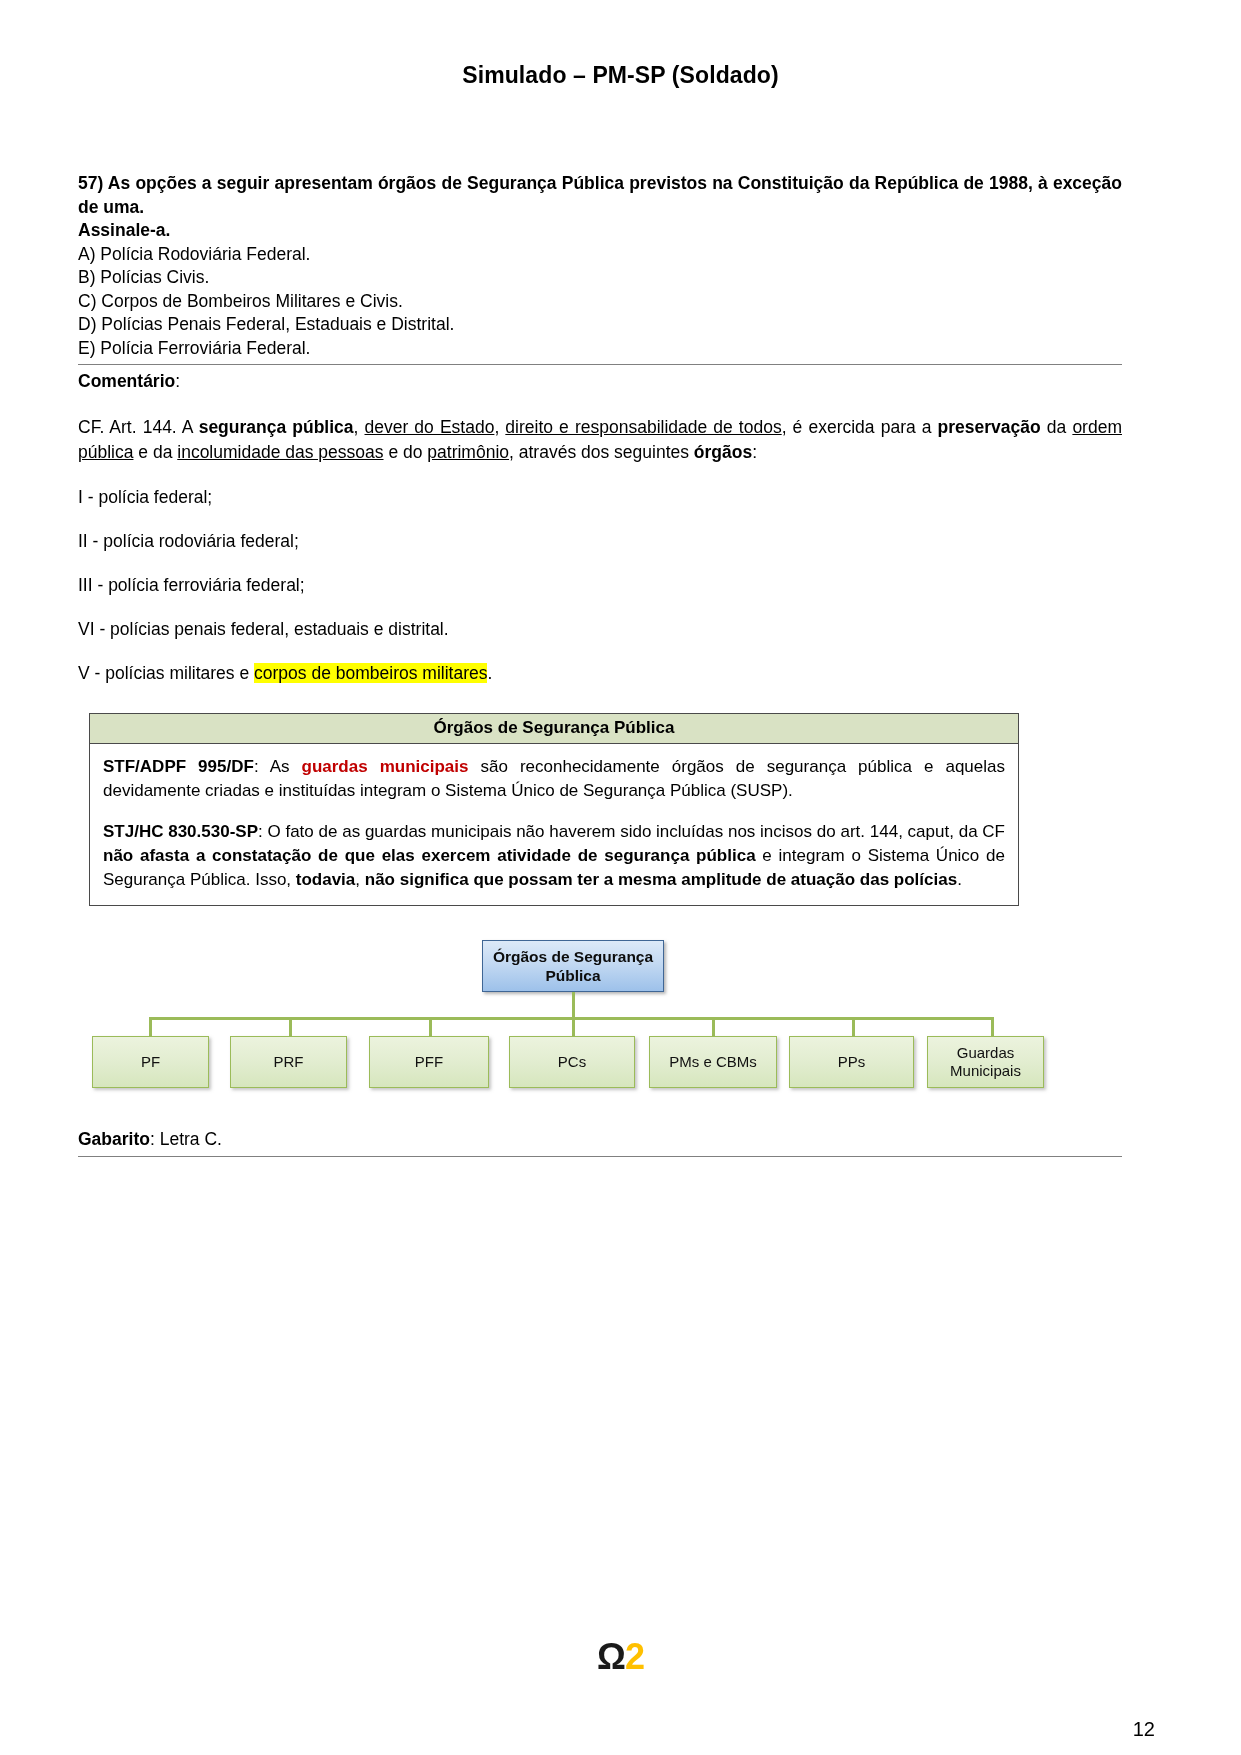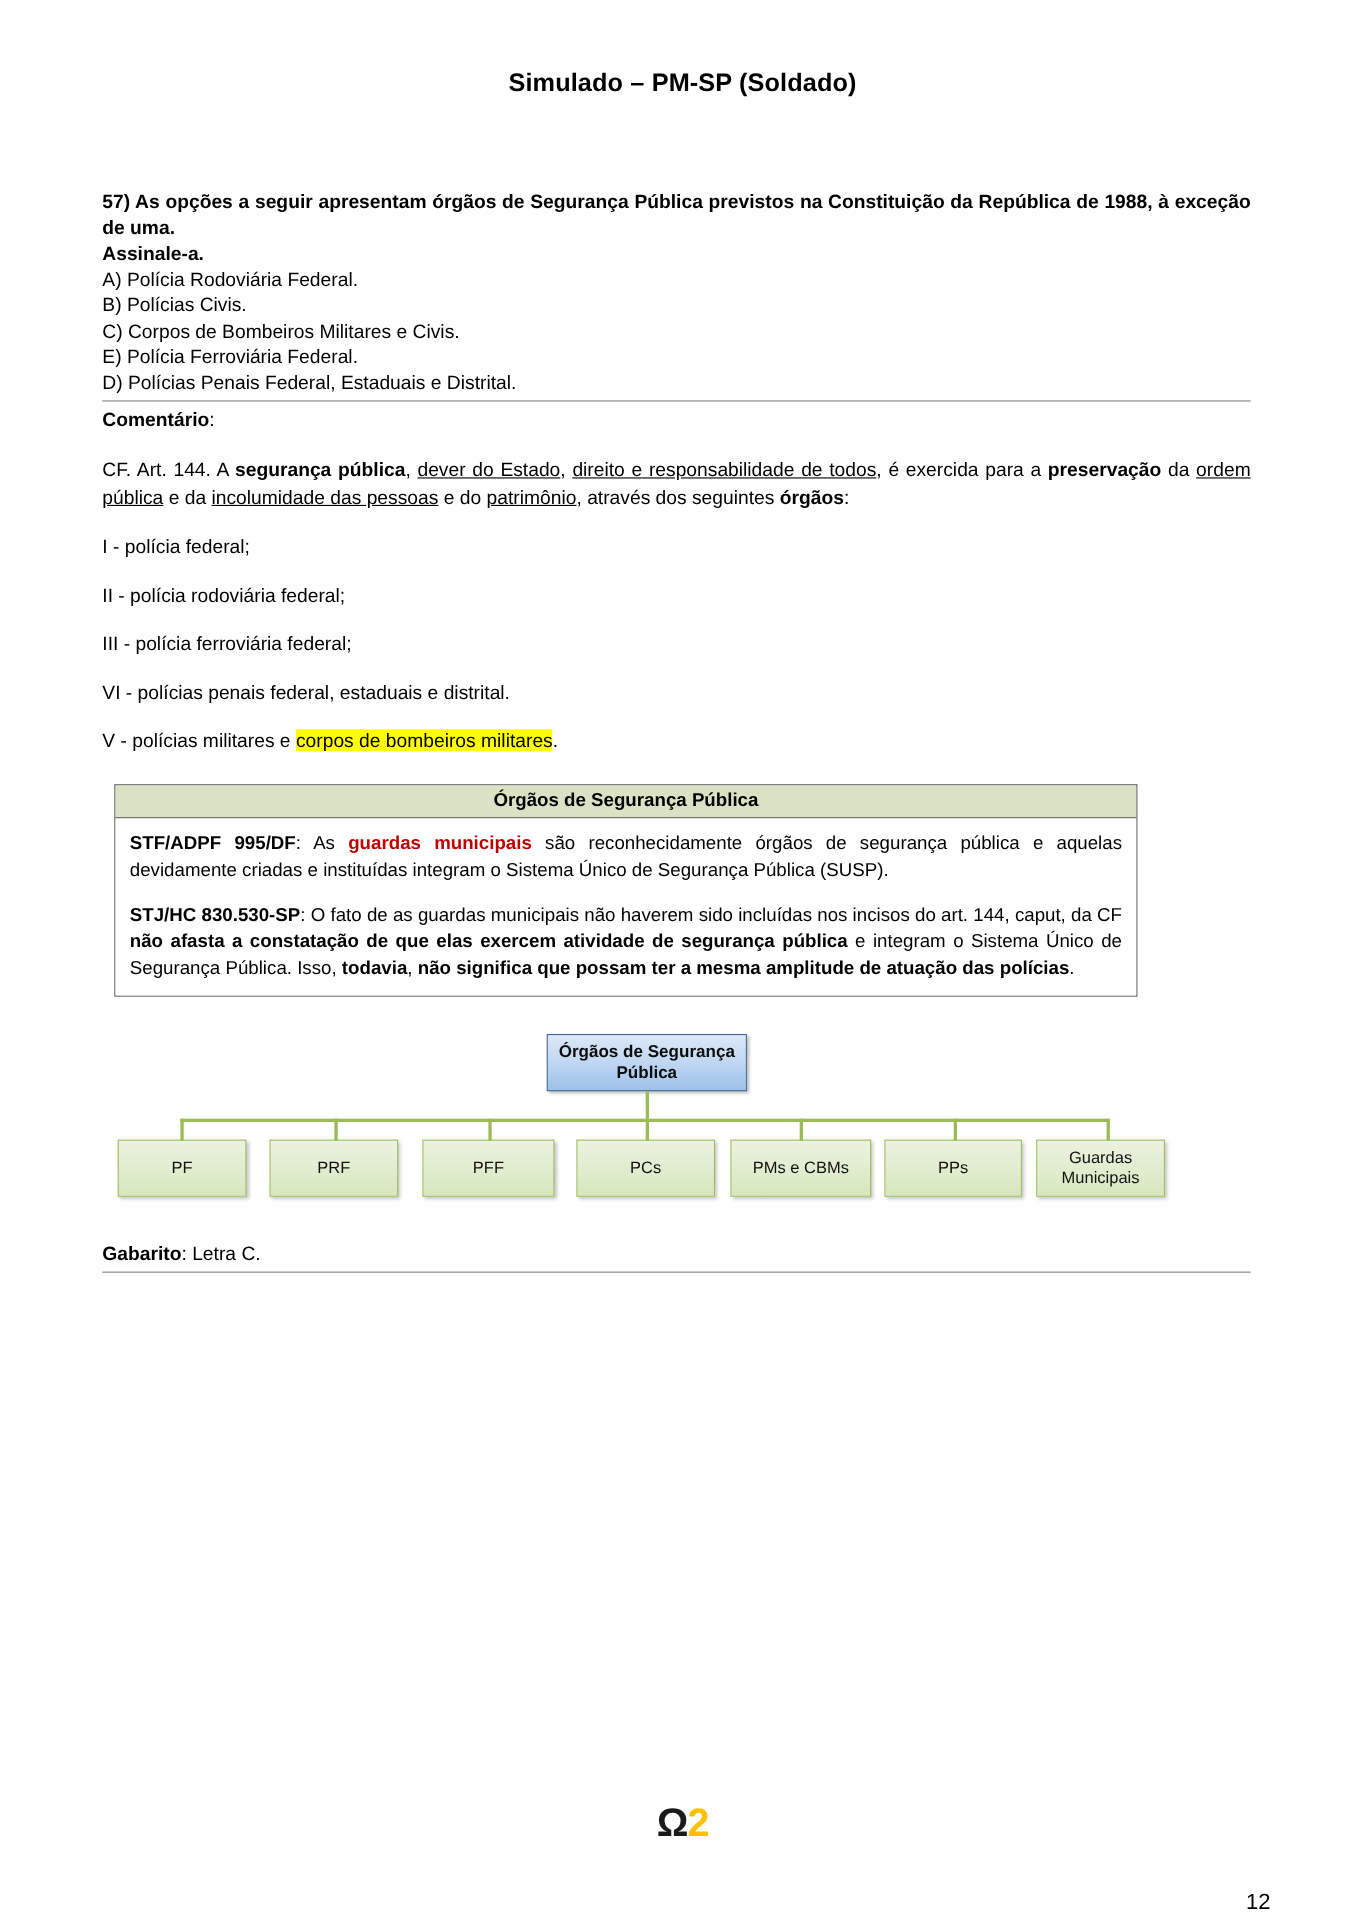--- a/index.html
+++ b/index.html
@@ -43,21 +43,21 @@
     text-align: center;
     font-size: 16.5px;
     font-weight: bold;
     line-height: 26px;
     color: #000;
   }
 
   
   .content {
     position: absolute;
-    left: 93px;
+    left: 78px;
     top: 172px;
     width: 1044px;
   }
 
   .q-stem {
     font-size: 17.5px;
     font-weight: bold;
     line-height: 23.5px;
     text-align: justify;
     margin: 0;
@@ -264,22 +264,22 @@
 
 
   <div class="content">
 
     <p class="q-stem">57) As opções a seguir apresentam órgãos de Segurança Pública previstos na Constituição da República de 1988, à exceção de uma.</p>
     <p class="q-assinale">Assinale-a.</p>
 
     <p class="q-alt">A) Polícia Rodoviária Federal.</p>
     <p class="q-alt">B) Polícias Civis.</p>
     <p class="q-alt">C) Corpos de Bombeiros Militares e Civis.</p>
+    <p class="q-alt">D) Polícias Penais Federal, Estaduais e Distrital.</p>
     <p class="q-alt">E) Polícia Ferroviária Federal.</p>
-    <p class="q-alt">D) Polícias Penais Federal, Estaduais e Distrital.</p>
 
     <hr class="rule">
 
     <p class="comentario-label"><b>Comentário</b><span>:</span></p>
 
     <p class="cf-para"><span>CF. Art. 144. A </span><b>segurança pública</b><span>, </span><u>dever do Estado</u><span>, </span><u>direito e responsabilidade de todos</u><span>, é exercida para a </span><b>preservação</b><span> da </span><u>ordem pública</u><span> e da </span><u>incolumidade das pessoas</u><span> e do </span><u>patrimônio</u><span>, através dos seguintes </span><b>órgãos</b><span>:</span></p>
 
     <p class="inciso">I - polícia federal;</p>
     <p class="inciso">II - polícia rodoviária federal;</p>
     <p class="inciso">III - polícia ferroviária federal;</p>

